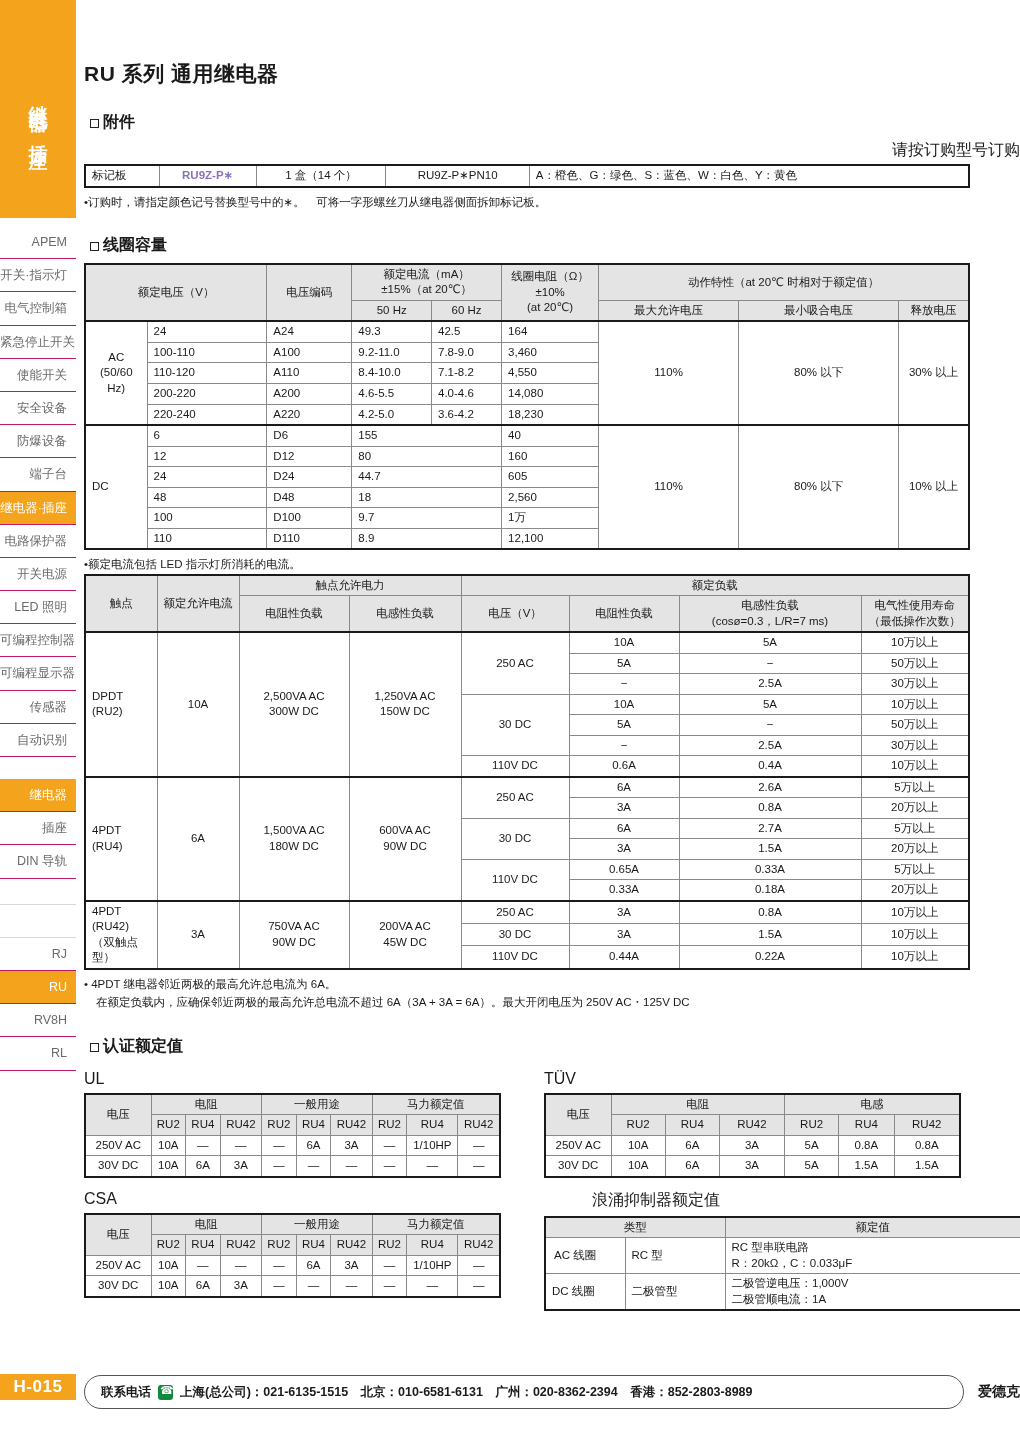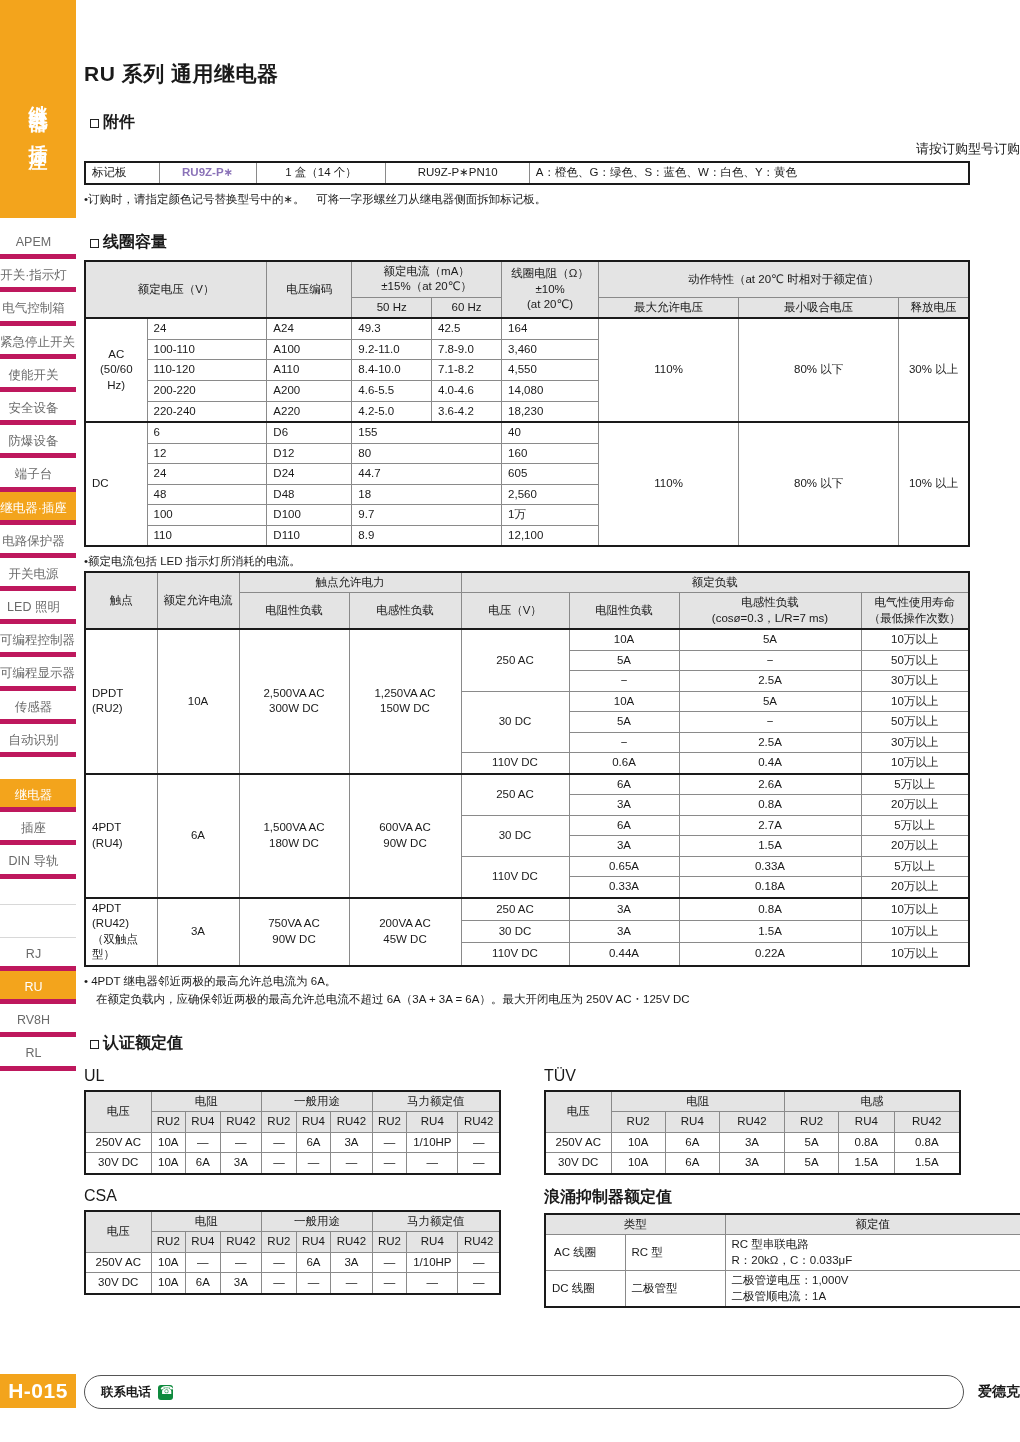--- a/index.html
+++ b/index.html
@@ -21,49 +21,49 @@
   .side-tab {
     width:76px; background:#f3a41c; color:#fff;
     writing-mode:vertical-rl; text-orientation:upright;
     font-size:19px; font-weight:700; letter-spacing:5px;
     display:flex; align-items:center; justify-content:center;
     height:218px; padding-top:10px;
   }
   .nav-list { margin-top:8px; }
   .nav-item {
     height:33.2px; line-height:33.2px;
-    text-align:center; padding-right:9px;
+    text-align:right; padding-right:9px;
     font-size:12.5px; color:#6a6a6a;
-    border-bottom:5px solid #be185d;
+    border-bottom:1px solid #be185d;
     white-space:nowrap;
   }
   .nav-item.active { background:#f3a41c; color:#ffffff; }
   .nav-gap { height:26px; border-bottom:1px solid #d8d8d8; }
   .nav-gap2 { height:22px; }
   .nav-blank { height:33.2px; border-bottom:1px solid #d8d8d8; }
   .page-num {
-    position:absolute; left:0; top:1374px; width:76px; height:34px;
-    background:#f3a41c; color:#fff; font-size:21px; font-weight:700;
+    position:absolute; left:0; top:1374px; width:76px; height:26px;
+    background:#f3a41c; color:#fff; font-size:17px; font-weight:700;
     display:flex; align-items:center; justify-content:center;
     letter-spacing:0.5px;
   }
 
   
   #main { position:absolute; left:84px; top:16px; width:936px; }
   h1.title { font-size:21px; font-weight:700; margin:44px 0 0 0; letter-spacing:0.5px;}
   .sec-head {
     font-size:16px; font-weight:700; margin:24px 0 7px 6px;
     display:flex; align-items:center;
   }
   .sec-head .sq {
     display:inline-block; width:9px; height:9px;
     border:1.5px solid #222; margin-right:4px; margin-top:2px;
   }
   .note { font-size:11.5px; margin-top:5px; color:#1a1a1a; line-height:1.6; }
-  .right-note { text-align:right; font-size:13px; margin-bottom:3px; }
+  .right-note { text-align:right; font-size:16px; margin-bottom:3px; }
 
   
   table { border-collapse:collapse; width:886px; font-size:11.5px; }
   table.half { width:417px; }
   table.surge { width:478px; }
   th, td {
     border:1px solid #8a8a8a;
     padding:2px 4px;
     text-align:center;
     vertical-align:middle;
@@ -73,21 +73,21 @@
   th { background:#e4e4e4; font-weight:400; }
   .lft { text-align:left; padding-left:6px; }
   .outer { border:2px solid #1a1a1a; }
   .thickt { border-top:2px solid #1a1a1a !important; }
   .model { color:#8a72b8; font-weight:700; }
 
   
   .cert-wrap { display:flex; gap:26px; margin-top:6px; }
   .cert-col { width:434px; }
   .cert-title { font-size:16px; margin:6px 0 5px 0; font-weight:400; }
-  .cert-title.cn { font-weight:700; }
+  .cert-title.cn { font-weight:400;margin-left:48px; }
 
   
   #footer {
     position:absolute; left:84px; top:1374px; width:936px; height:36px;
     display:flex; align-items:center;
   }
   .phonebox {
     border:1.5px solid #555; border-radius:17px;
     height:34px; display:flex; align-items:center;
     padding:0 16px; font-size:12.5px; font-weight:700; gap:7px;
@@ -621,15 +621,16 @@
       </table>
     </div>
   </div>
 
 </div>
 
 <div id="footer">
   <div class="phonebox">
     <span>联系电话</span>
     <span class="phone-ic"></span>
+    <span>上海(总公司)：021-6135-1515　北京：010-6581-6131　广州：020-8362-2394　香港：852-2803-8989</span>
   </div>
   <div class="brand">爱德克</div>
 </div>
 
 </body></html>

